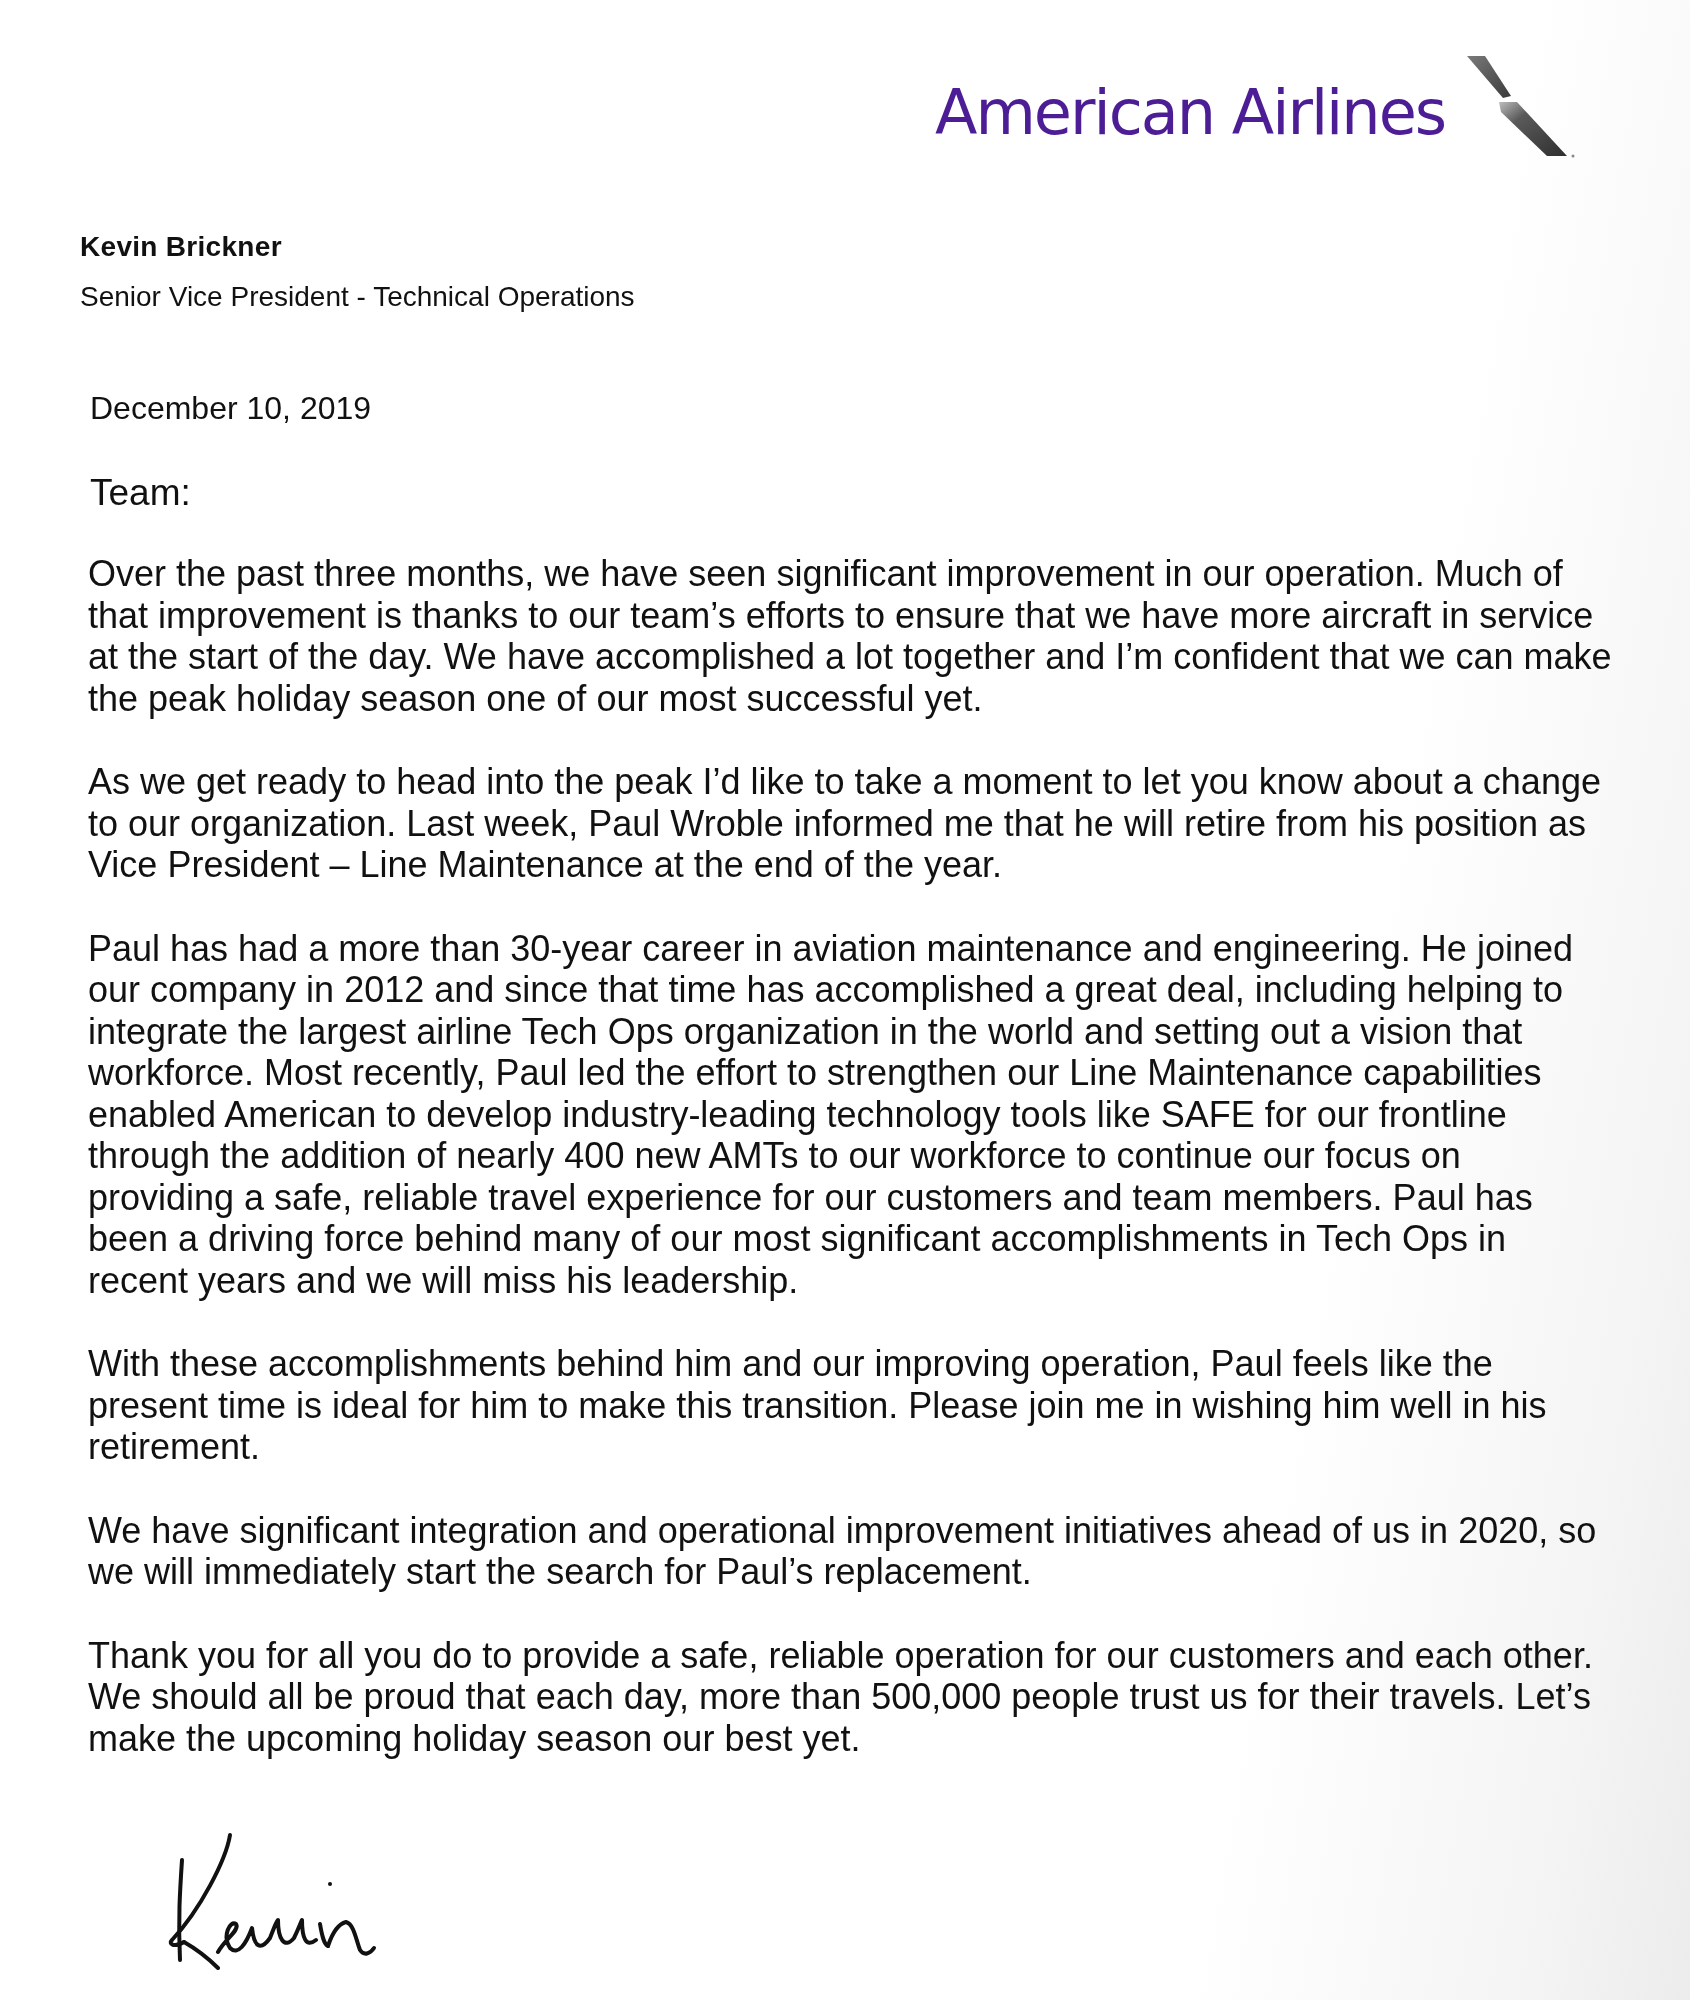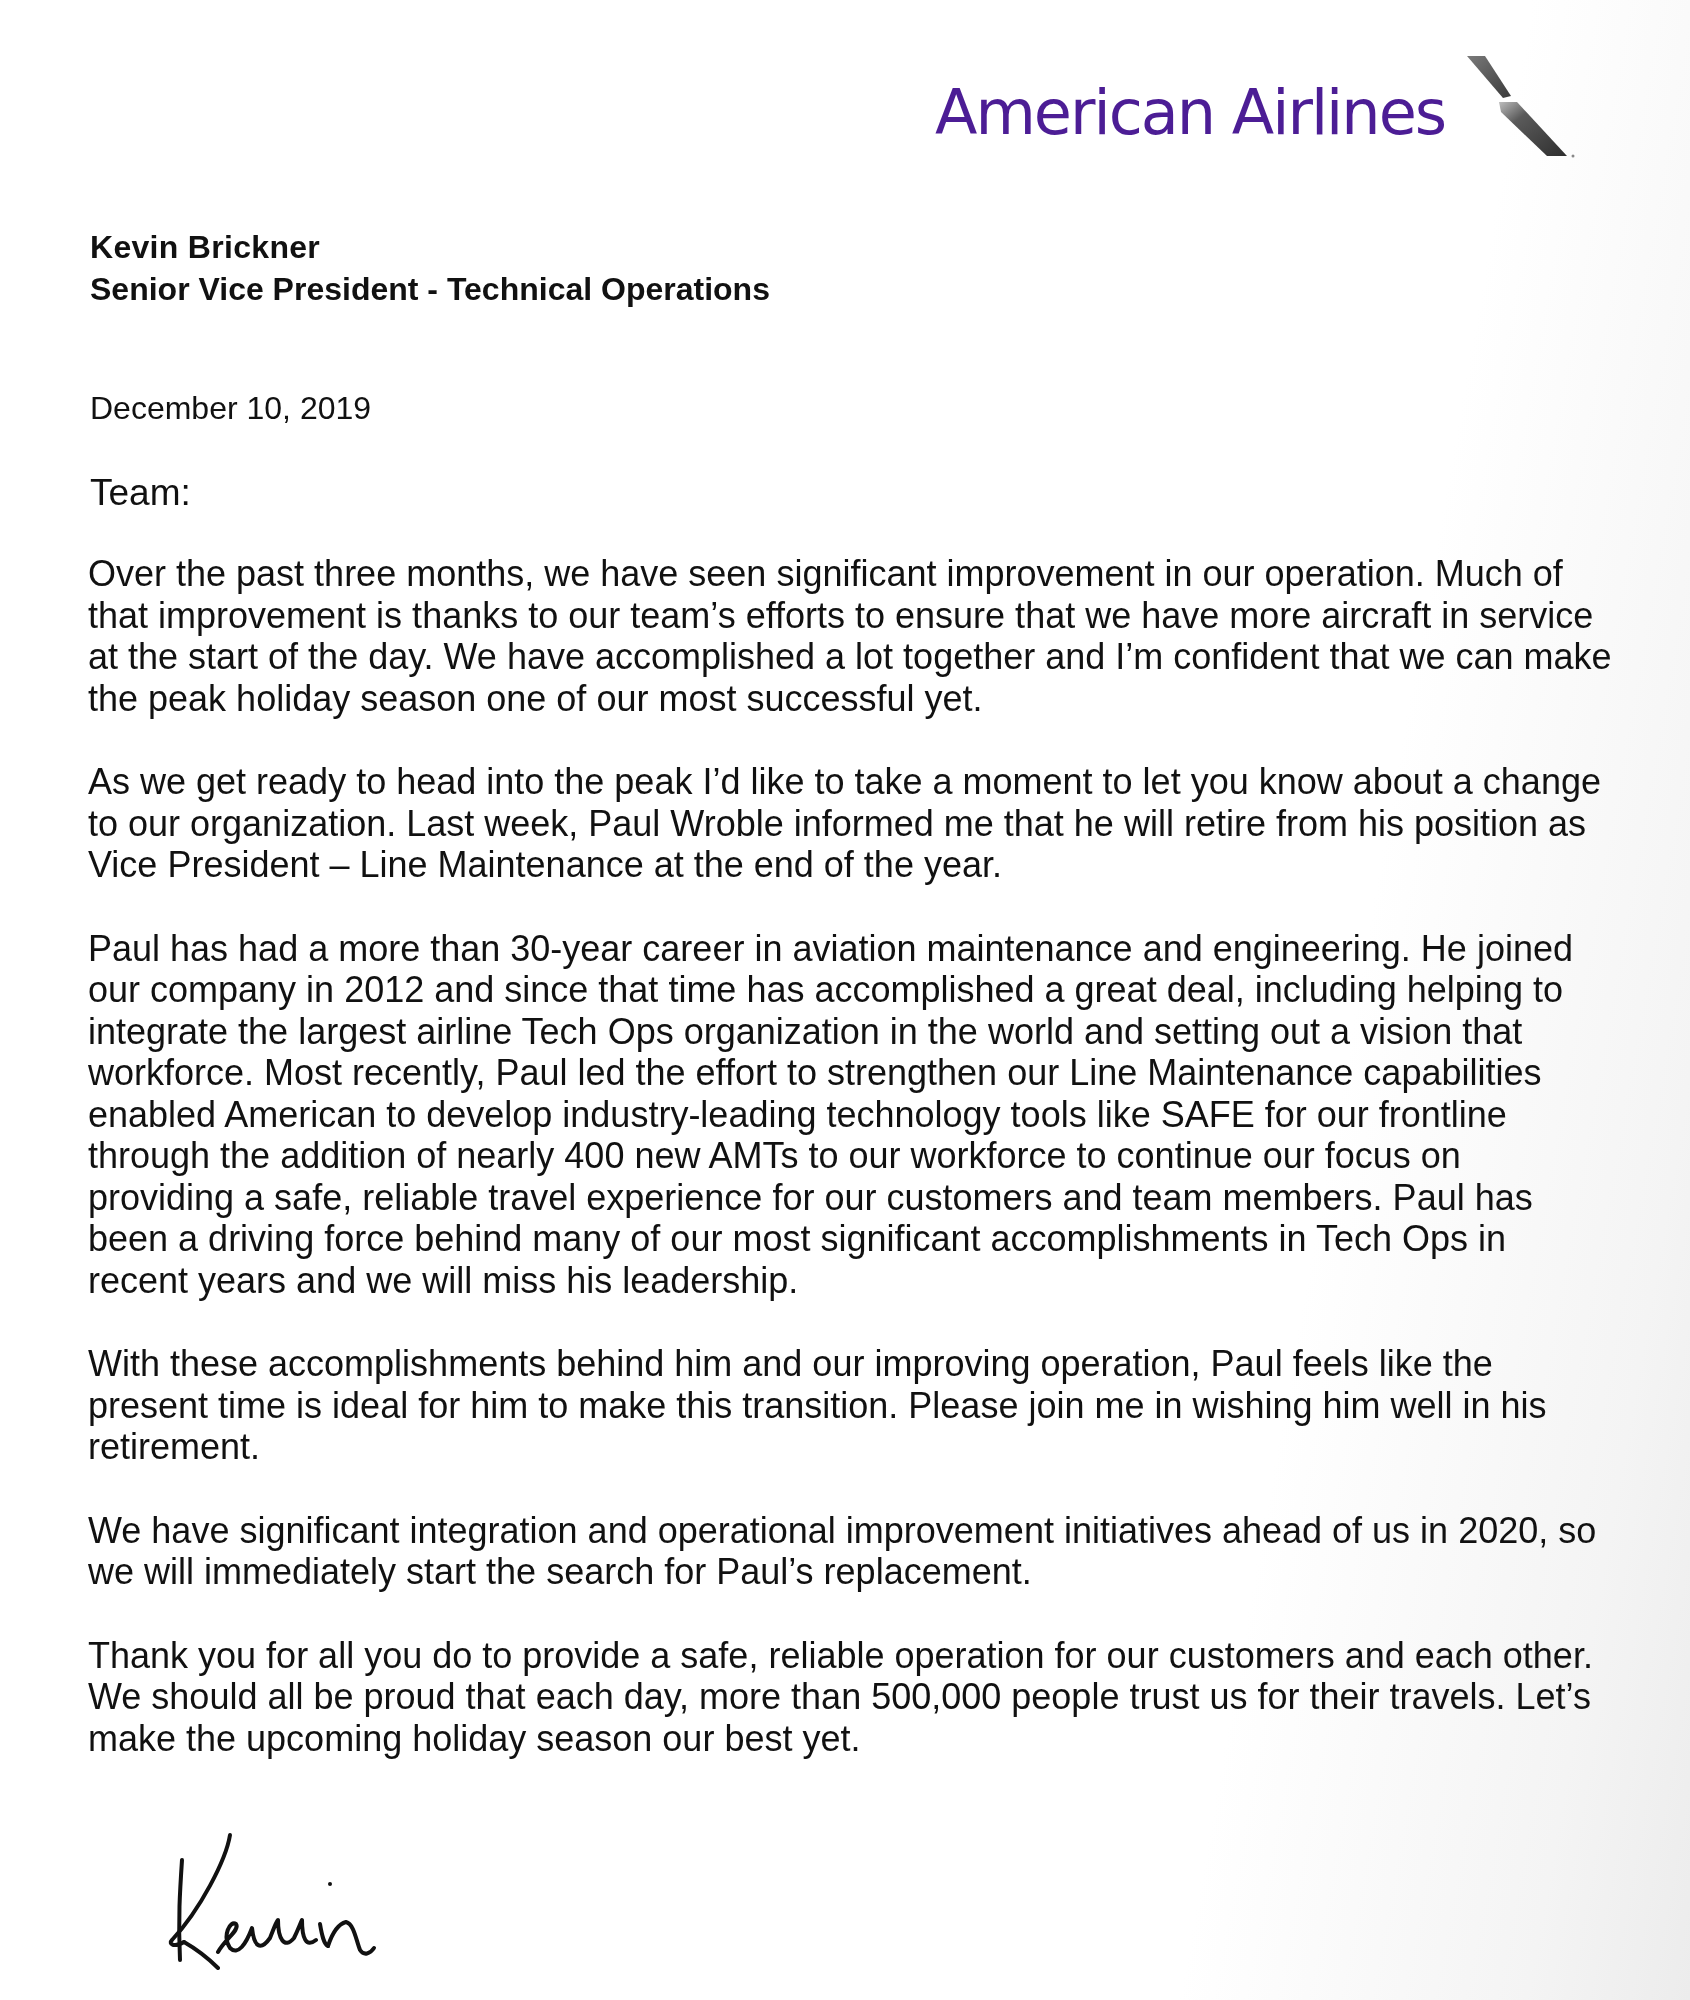--- a/index.html
+++ b/index.html
@@ -31,31 +31,32 @@
       line-height: 1;
       padding-bottom: 18px;
     }
     .logo-mark {
       margin-left: 14px;
       width: 120px;
       height: 110px;
     }
     .header {
       position: absolute;
-      left: 90px;
+      left: 80px;
       top: 226px;
-      font-size: 32px;
+      font-size: 28px;
       line-height: 42px;
     }
     .sender-name {
       font-weight: bold;
       letter-spacing: 0.3px;
     }
     .sender-title {
-      font-weight: bold;
+      font-weight: normal;
+      margin-top: 8px;
     }
     .date {
       position: absolute;
       left: 90px;
       top: 390px;
       font-size: 32px;
     }
     .salutation {
       position: absolute;
       left: 90px;

